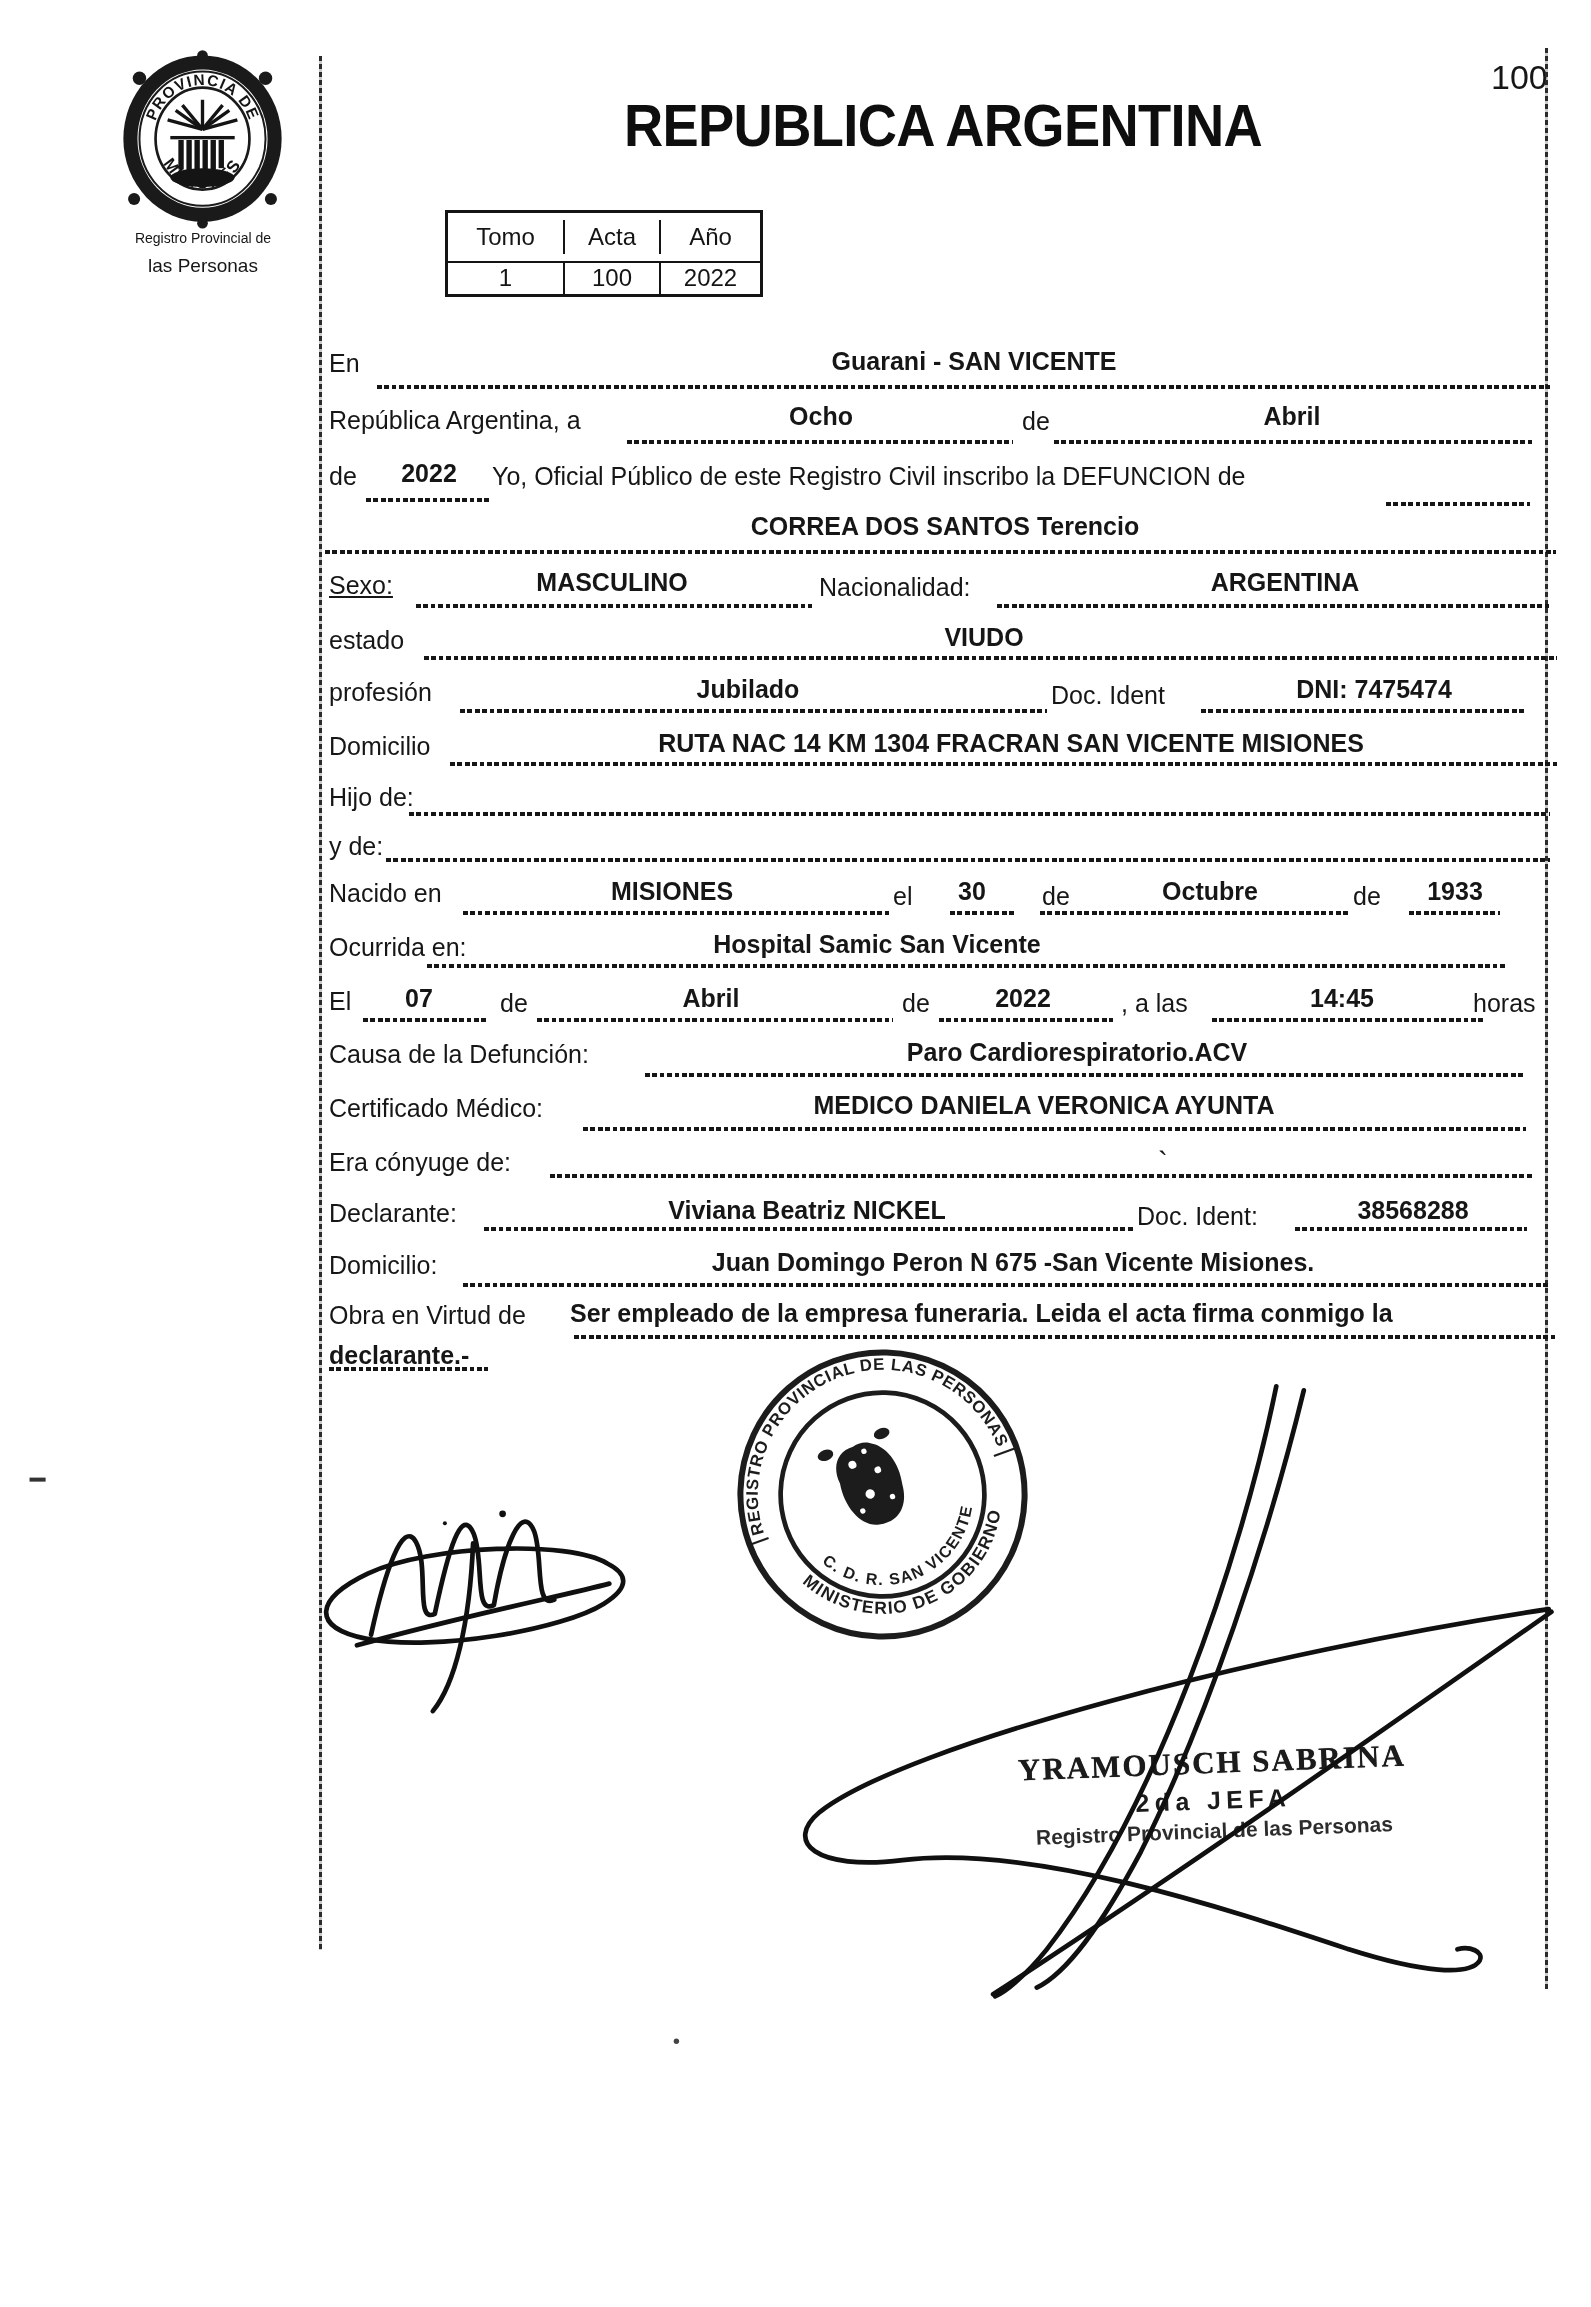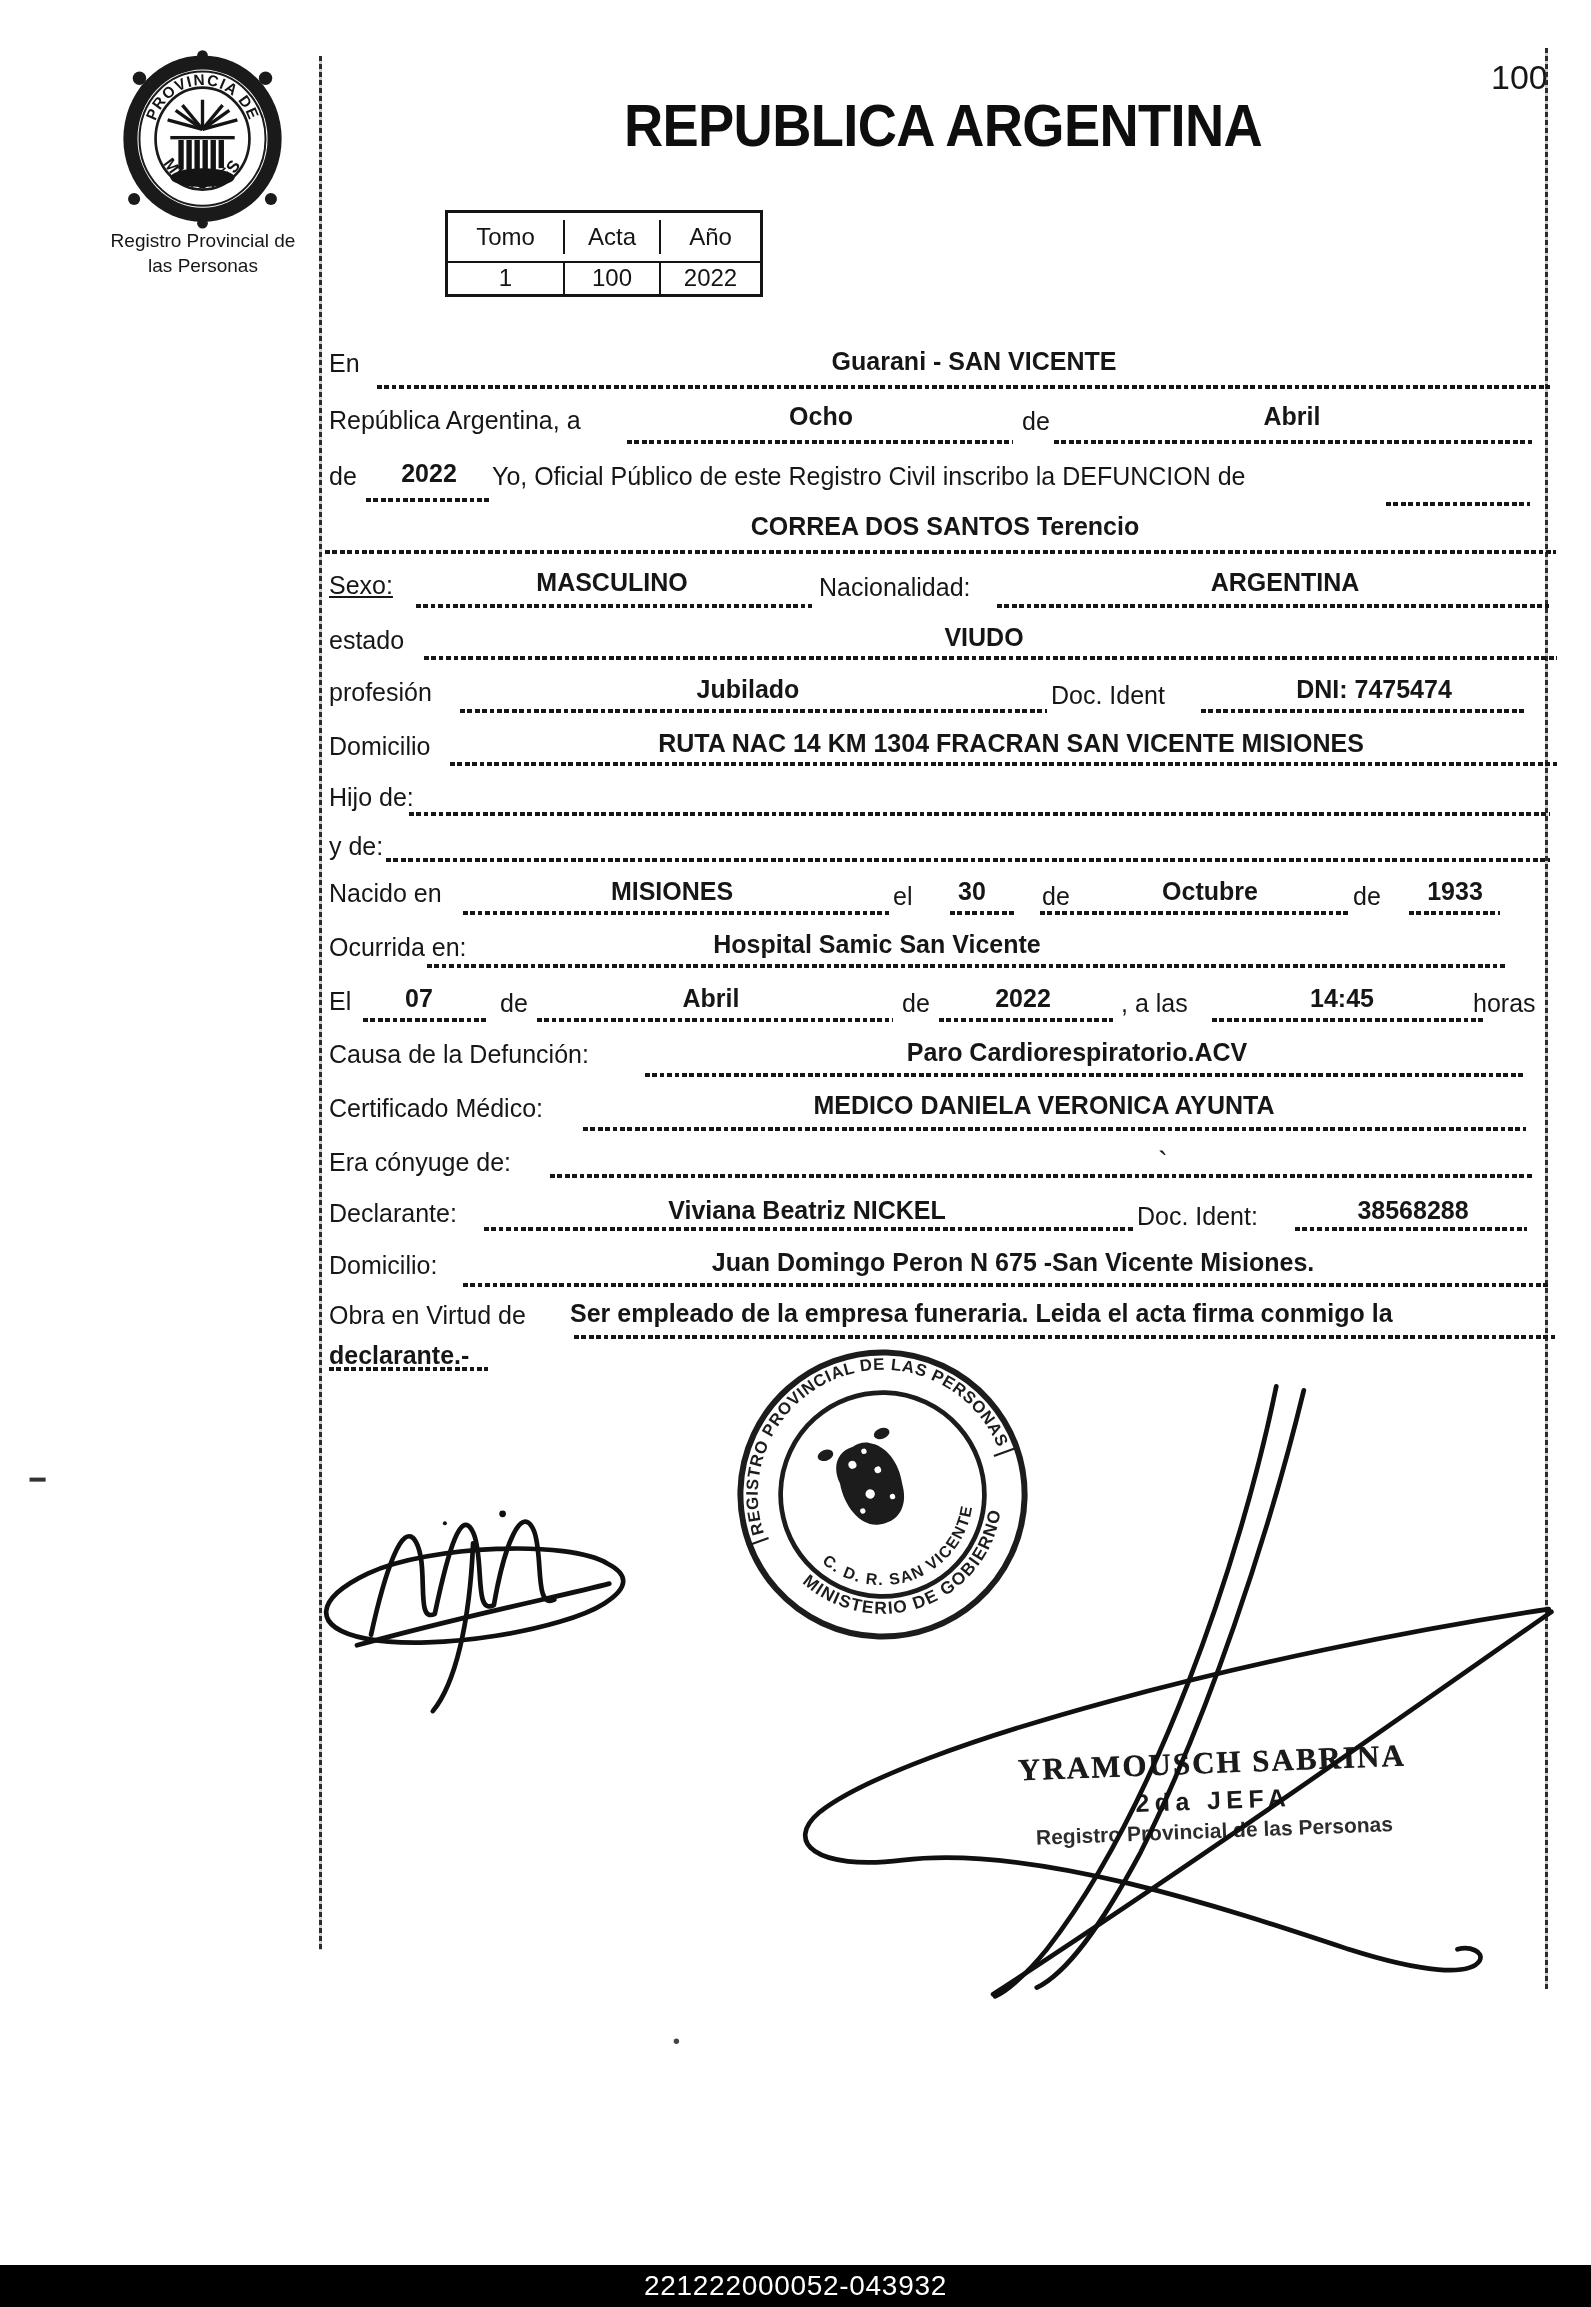--- a/index.html
+++ b/index.html
@@ -70,21 +70,21 @@
     <g fill="#141414">
       <rect x="90" y="134" width="8" height="44"></rect>
         <rect x="102" y="134" width="8" height="46"></rect>
       <rect x="114" y="134" width="8" height="44"></rect>
         <rect x="126" y="134" width="8" height="46"></rect>
       <rect x="138" y="134" width="8" height="44"></rect>
         <rect x="150" y="134" width="8" height="42"></rect>
       <ellipse cx="126" cy="190" rx="48" ry="14"></ellipse>
     </g>
   </svg>
-  <div class="t c" style="left:203px;top:231px;font-size:19px;">Registro Provincial de</div>
+  <div class="t c" style="left:203px;top:231px;font-size:14px;">Registro Provincial de</div>
   <div class="t c" style="left:203px;top:256px;font-size:19px;">las Personas</div>
 
   <div class="vline" style="left:319px;top:56px;height:1894px;"></div>
   <div class="vline" style="left:1545px;top:48px;height:1941px;"></div>
 
   <div class="t" id="title" style="left:943px;top:94px;">REPUBLICA ARGENTINA</div>
 
   <div id="acta-table">
     <div class="cell hdr first">Tomo</div>
     <div class="cell hdr">Acta</div>
@@ -253,18 +253,15 @@
     <path d="M 1902 2066 C 1848 2330 1720 2700 1560 2905 C 1530 2942 1500 2968 1483 2975" stroke-width="7"></path>
     <path d="M 1943 2072 C 1890 2290 1800 2560 1700 2760 C 1640 2872 1590 2940 1545 2962" stroke-width="7"></path>
     <path d="M 1480 2972 C 1760 2790 2080 2565 2312 2402" stroke-width="7"></path>
     <path d="M 2308 2398 C 1880 2462 1350 2600 1222 2700 C 1168 2745 1215 2788 1345 2772 C 1540 2748 1830 2845 2010 2905 C 2120 2940 2190 2945 2205 2922 C 2212 2908 2190 2900 2172 2905" stroke-width="7"></path>
 
     <rect x="44" y="2202" width="24" height="6" fill="#333" stroke="none"></rect>
     <circle cx="1008" cy="3042" r="4" fill="#444" stroke="none"></circle>
   </svg>
 
 
-  <div id="footer-bar">
-    <span>221222000052-043932</span>
-  </div>
 
 </div>
 
 
 </body></html>

